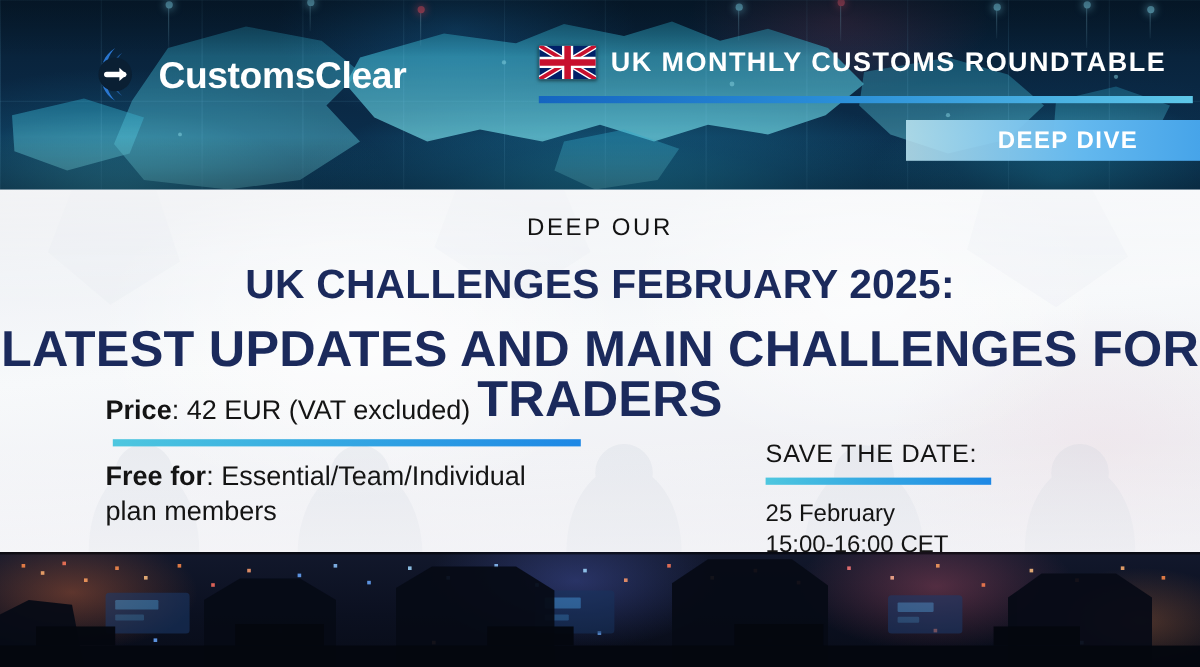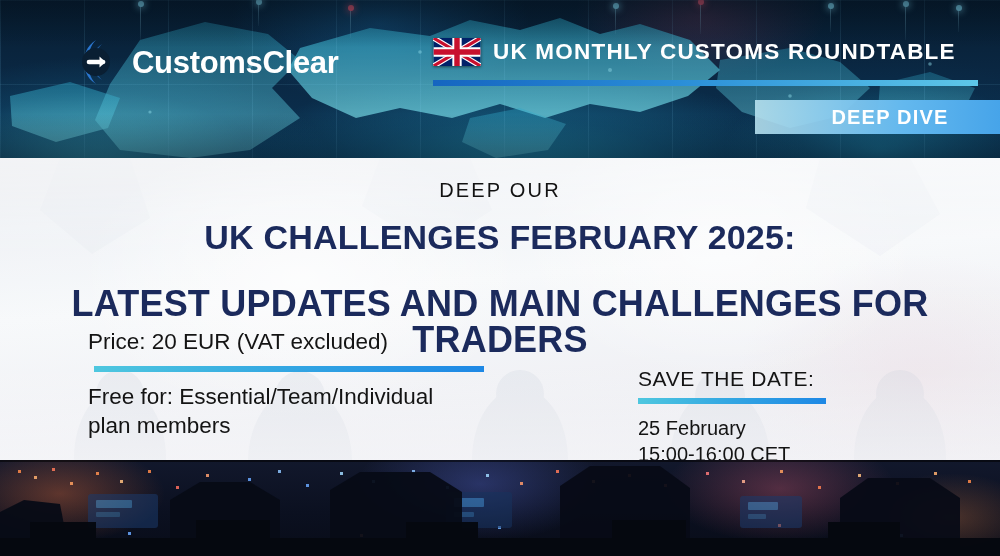--- a/index.html
+++ b/index.html
@@ -87,21 +87,21 @@
     font-size: 31px;
     font-weight: bold;
     letter-spacing: -0.3px;
     white-space: nowrap;
     line-height: 1;
   }
 
   
   .hdr-right {
     position: absolute;
-    left: 433px; top: 38px;
+    left: 449px; top: 38px;
     width: 545px;
   }
   .hdr-title-row {
     display: flex;
     align-items: center;
     gap: 12px;
   }
   .flag {
     position: relative;
     width: 48px; height: 28px;
@@ -174,40 +174,40 @@
   .title-1, .title-2 {
     position: absolute;
     left: 0;
     width: 1000px;
     text-align: center;
     color: #1b2a5c;
     font-weight: bold;
     line-height: 1;
   }
   .title-1 { top: 62px; font-size: 34px; letter-spacing: 0.2px; }
-  .title-2 { top: 128px; font-size: 36px; letter-spacing: 0.2px; text-align: center; }
+  .title-2 { top: 112px; font-size: 42px; letter-spacing: 0.2px; text-align: center; }
 
   
   .col-left {
     position: absolute;
     left: 88px; top: 170px;
     width: 470px;
   }
   .col-right {
     position: absolute;
     left: 638px; top: 162px;
     width: 300px;
     margin-top: 48px;
   }
   .info-line {
     color: #141414;
     font-size: 22.5px;
     line-height: 1.28;
   }
-  .info-line b { font-weight: normal; }
+  .info-line b { font-weight: bold; }
   .rule {
     height: 6px;
     margin: 9px 0 11px 6px;
     background: linear-gradient(90deg, #4ec7df 0%, #35a9e2 45%, #1e88e5 100%);
   }
   .rule.left-rule  { width: 390px; }
   .rule.right-rule { width: 188px; margin-left: 0; }
   .save-label {
     color: #141414;
     font-size: 21px;
@@ -344,21 +344,21 @@
       </g>
     </svg>
     <div class="mid-haze"></div>
 
     <div class="join-our">DEEP OUR</div>
     <div class="title-1">UK CHALLENGES FEBRUARY 2025:</div>
     <div class="title-2">LATEST UPDATES AND MAIN CHALLENGES FOR TRADERS</div>
 
     <div class="col-left">
       <div class="info-line">
-        <b>Price</b><span>: 20 EUR (VAT excluded)</span>
+        <b>Price</b><span>: 42 EUR (VAT excluded)</span>
       </div>
       <div class="rule left-rule"></div>
       <div class="info-line">
         <b>Free for</b><span>: Essential/Team/Individual</span>
       </div>
       <div class="info-line">plan members</div>
     </div>
 
     <div class="col-right">
       <div class="save-label">SAVE THE DATE:</div>

